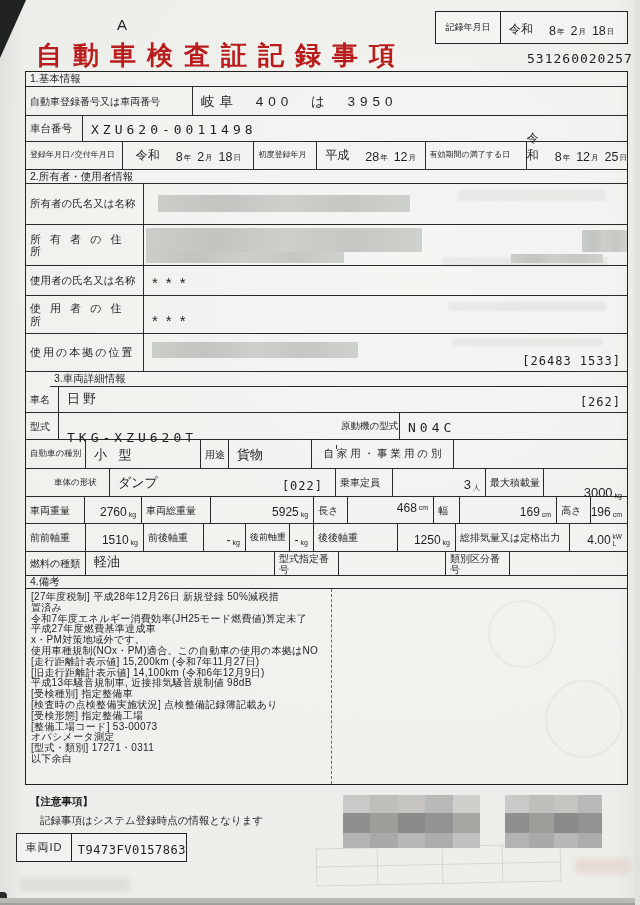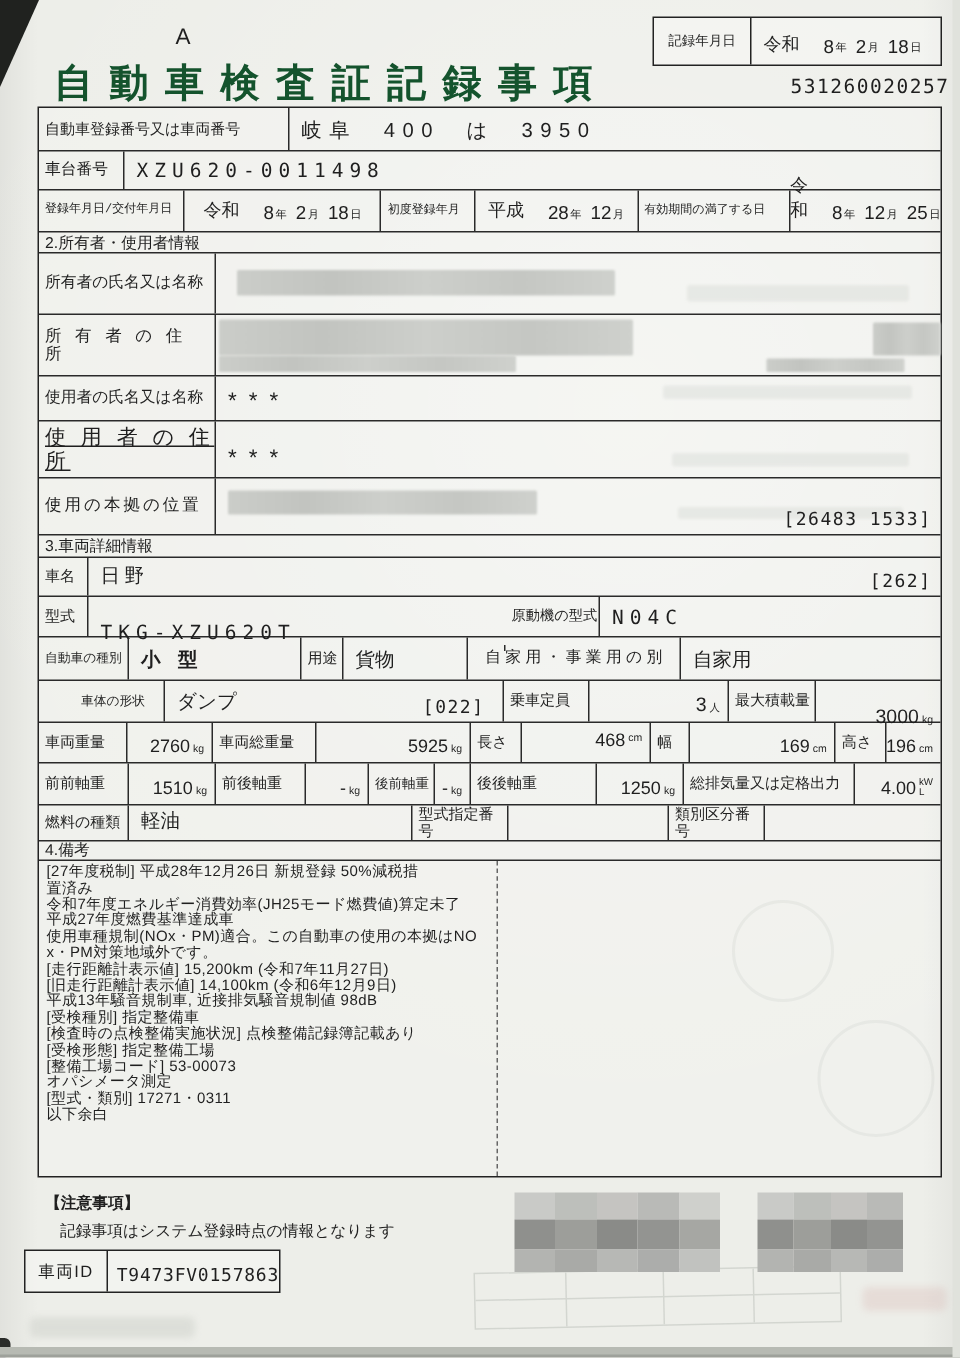--- a/index.html
+++ b/index.html
@@ -13,21 +13,21 @@
   
   .corner-wedge{position:absolute;left:0;top:0;width:0;height:0;
         border-top:58px solid #20221f;border-right:26px solid transparent;}
   .corner-nub{position:absolute;left:0;top:892px;width:7px;height:13px;background:#2a2c29;border-radius:0 4px 4px 0;}
   .bottom-strip{position:absolute;left:0;top:898px;width:640px;height:7px;background:#b7bab3;}
   .bottom-strip2{position:absolute;left:0;top:903px;width:640px;height:2px;background:#9ea19b;}
   .right-strip{position:absolute;right:0;top:0;width:5px;height:905px;background:#e0e2dc;}
 
   
   .a-label{position:absolute;left:117px;top:16px;font-size:15px;}
-  .title{position:absolute;left:36px;top:38px;font-size:26px;font-weight:600;letter-spacing:11px;color:#14532d;white-space:nowrap;}
+  .title{position:absolute;left:36px;top:38px;font-size:26px;font-weight:600;letter-spacing:11px;color:#b91c1c;white-space:nowrap;}
   .doc-number{position:absolute;left:527px;top:51px;font-family:"DejaVu Sans Mono",monospace;font-size:13px;letter-spacing:1px;}
   .record-date-box{position:absolute;left:435px;top:11px;width:191px;height:31px;border:1.5px solid #222;display:flex;background:rgba(255,255,255,.25);}
   .record-date-box .rlab{width:64px;border-right:1px solid #222;display:flex;align-items:center;justify-content:center;font-size:9px;}
   .record-date-box .rval{flex:1;display:flex;align-items:flex-end;padding:0 4px 5px 8px;}
 
   
   .era{font-size:12px;margin-right:10px;}
   .dn{font-size:12.5px;margin-left:6px;}
   .du{font-size:7.5px;align-self:flex-end;padding-bottom:1px;margin-left:1px;}
 
@@ -119,20 +119,21 @@
         <span class="du">年</span>
       <span class="dn">2</span>
         <span class="du">月</span>
       <span class="dn">18</span>
         <span class="du">日</span>
     </div>
   </div>
 
   <div class="vtable">
 
+    <div class="shead" style="height:15px;">1.基本情報</div>
 
     <div class="row" style="height:29px;">
       <div class="c lab" style="width:167px;">自動車登録番号又は車両番号</div>
       <div class="c val spread last" style="flex:1;font-size:13.5px;">岐阜 400 は 3950</div>
     </div>
 
     <div class="row" style="height:26px;">
       <div class="c lab" style="width:57px;font-size:10.5px;">車台番号</div>
       <div class="c val mono last" style="flex:1;font-size:13px;">XZU620-0011498</div>
     </div>
@@ -186,56 +187,55 @@
         <div class="redact" style="right:24px;bottom:2px;width:92px;height:9px;"></div>
       </div>
     </div>
 
     <div class="row" style="height:30px;">
       <div class="c lab" style="width:118px;font-size:10.5px;">使用者の氏名又は名称</div>
       <div class="c val stars last" style="flex:1;">***</div>
     </div>
 
     <div class="row" style="height:38px;">
-      <div class="c lab" style="width:118px;font-size:14px;letter-spacing:3px;text-decoration:underline;">使 用 者 の 住 所</div>
+      <div class="c lab" style="width:118px;font-size:11px;letter-spacing:3px;">使 用 者 の 住 所</div>
       <div class="c val stars last" style="flex:1;">***</div>
     </div>
 
     <div class="row" style="height:38px;">
       <div class="c lab" style="width:118px;font-size:11px;letter-spacing:2px;">使用の本拠の位置</div>
       <div class="c last" style="flex:1;">
         <div class="redact" style="left:8px;top:8px;width:206px;height:16px;"></div>
         <div class="code cell-code-right">[26483 1533]</div>
       </div>
     </div>
 
-    <div class="shead" style="height:15px;">3.車両詳細情報</div>
+    <div class="shead" style="height:15px;margin-left:24px;">3.車両詳細情報</div>
 
     <div class="row" style="height:26px;">
       <div class="c lab" style="width:33px;">車名</div>
       <div class="c val last" style="flex:1;letter-spacing:3px;">
         <span>日野</span>
         <span class="code cell-code-right">[262]</span>
       </div>
     </div>
 
     <div class="row" style="height:27px;">
       <div class="c lab" style="width:33px;">型式</div>
       <div class="c val mono" style="width:278px;margin-top:32px;">TKG-XZU620T</div>
       <div class="c lab" style="width:63px;font-size:9.5px;">原動機の型式</div>
       <div class="c val mono last" style="flex:1;">N04C</div>
     </div>
 
     <div class="row" style="height:29px;">
       <div class="c lab sm" style="width:60px;">自動車の種別</div>
-      <div class="c val" style="width:115px;letter-spacing:4px;font-weight:bold;">小 型</div>
+      <div class="c val" style="width:115px;letter-spacing:4px;">小 型</div>
       <div class="c lab" style="width:28px;">用途</div>
       <div class="c val" style="width:83px;">貨物</div>
       <div class="c lab ctr" style="width:142px;font-size:10.5px;">自 家 用 ・ 事 業 用 の 別</div>
-      <div class="c val last" style="flex:1;">自家用</div>
     </div>
 
     <div class="row" style="height:28px;">
       <div class="c lab sm" style="width:60px;margin-left:24px;">車体の形状</div>
       <div class="c val" style="width:226px;">
         <span>ダンプ</span>
         <span class="code cell-code-right" style="right:12px;">[022]</span>
       </div>
       <div class="c lab" style="width:57px;">乗車定員</div>
       <div class="c val num" style="width:93px;">
@@ -318,22 +318,22 @@
     </div>
 
     <div class="shead" style="height:13px;">4.備考</div>
 
     <div class="remarks-row">
       <div class="remarks-left">
           <div>[27年度税制] 平成28年12月26日 新規登録 50%減税措</div>
           <div>置済み</div>
           <div>令和7年度エネルギー消費効率(JH25モード燃費値)算定未了</div>
           <div>平成27年度燃費基準達成車</div>
+          <div>x・PM対策地域外です。</div>
           <div>使用車種規制(NOx・PM)適合。この自動車の使用の本拠はNO</div>
-          <div>x・PM対策地域外です。</div>
           <div>[走行距離計表示値] 15,200km (令和7年11月27日)</div>
           <div>[旧走行距離計表示値] 14,100km (令和6年12月9日)</div>
           <div>平成13年騒音規制車, 近接排気騒音規制値 98dB</div>
           <div>[受検種別] 指定整備車</div>
           <div>[検査時の点検整備実施状況] 点検整備記録簿記載あり</div>
           <div>[受検形態] 指定整備工場</div>
           <div>[整備工場コード] 53-00073</div>
           <div>オパシメータ測定</div>
           <div>[型式・類別] 17271・0311</div>
           <div>以下余白</div>

